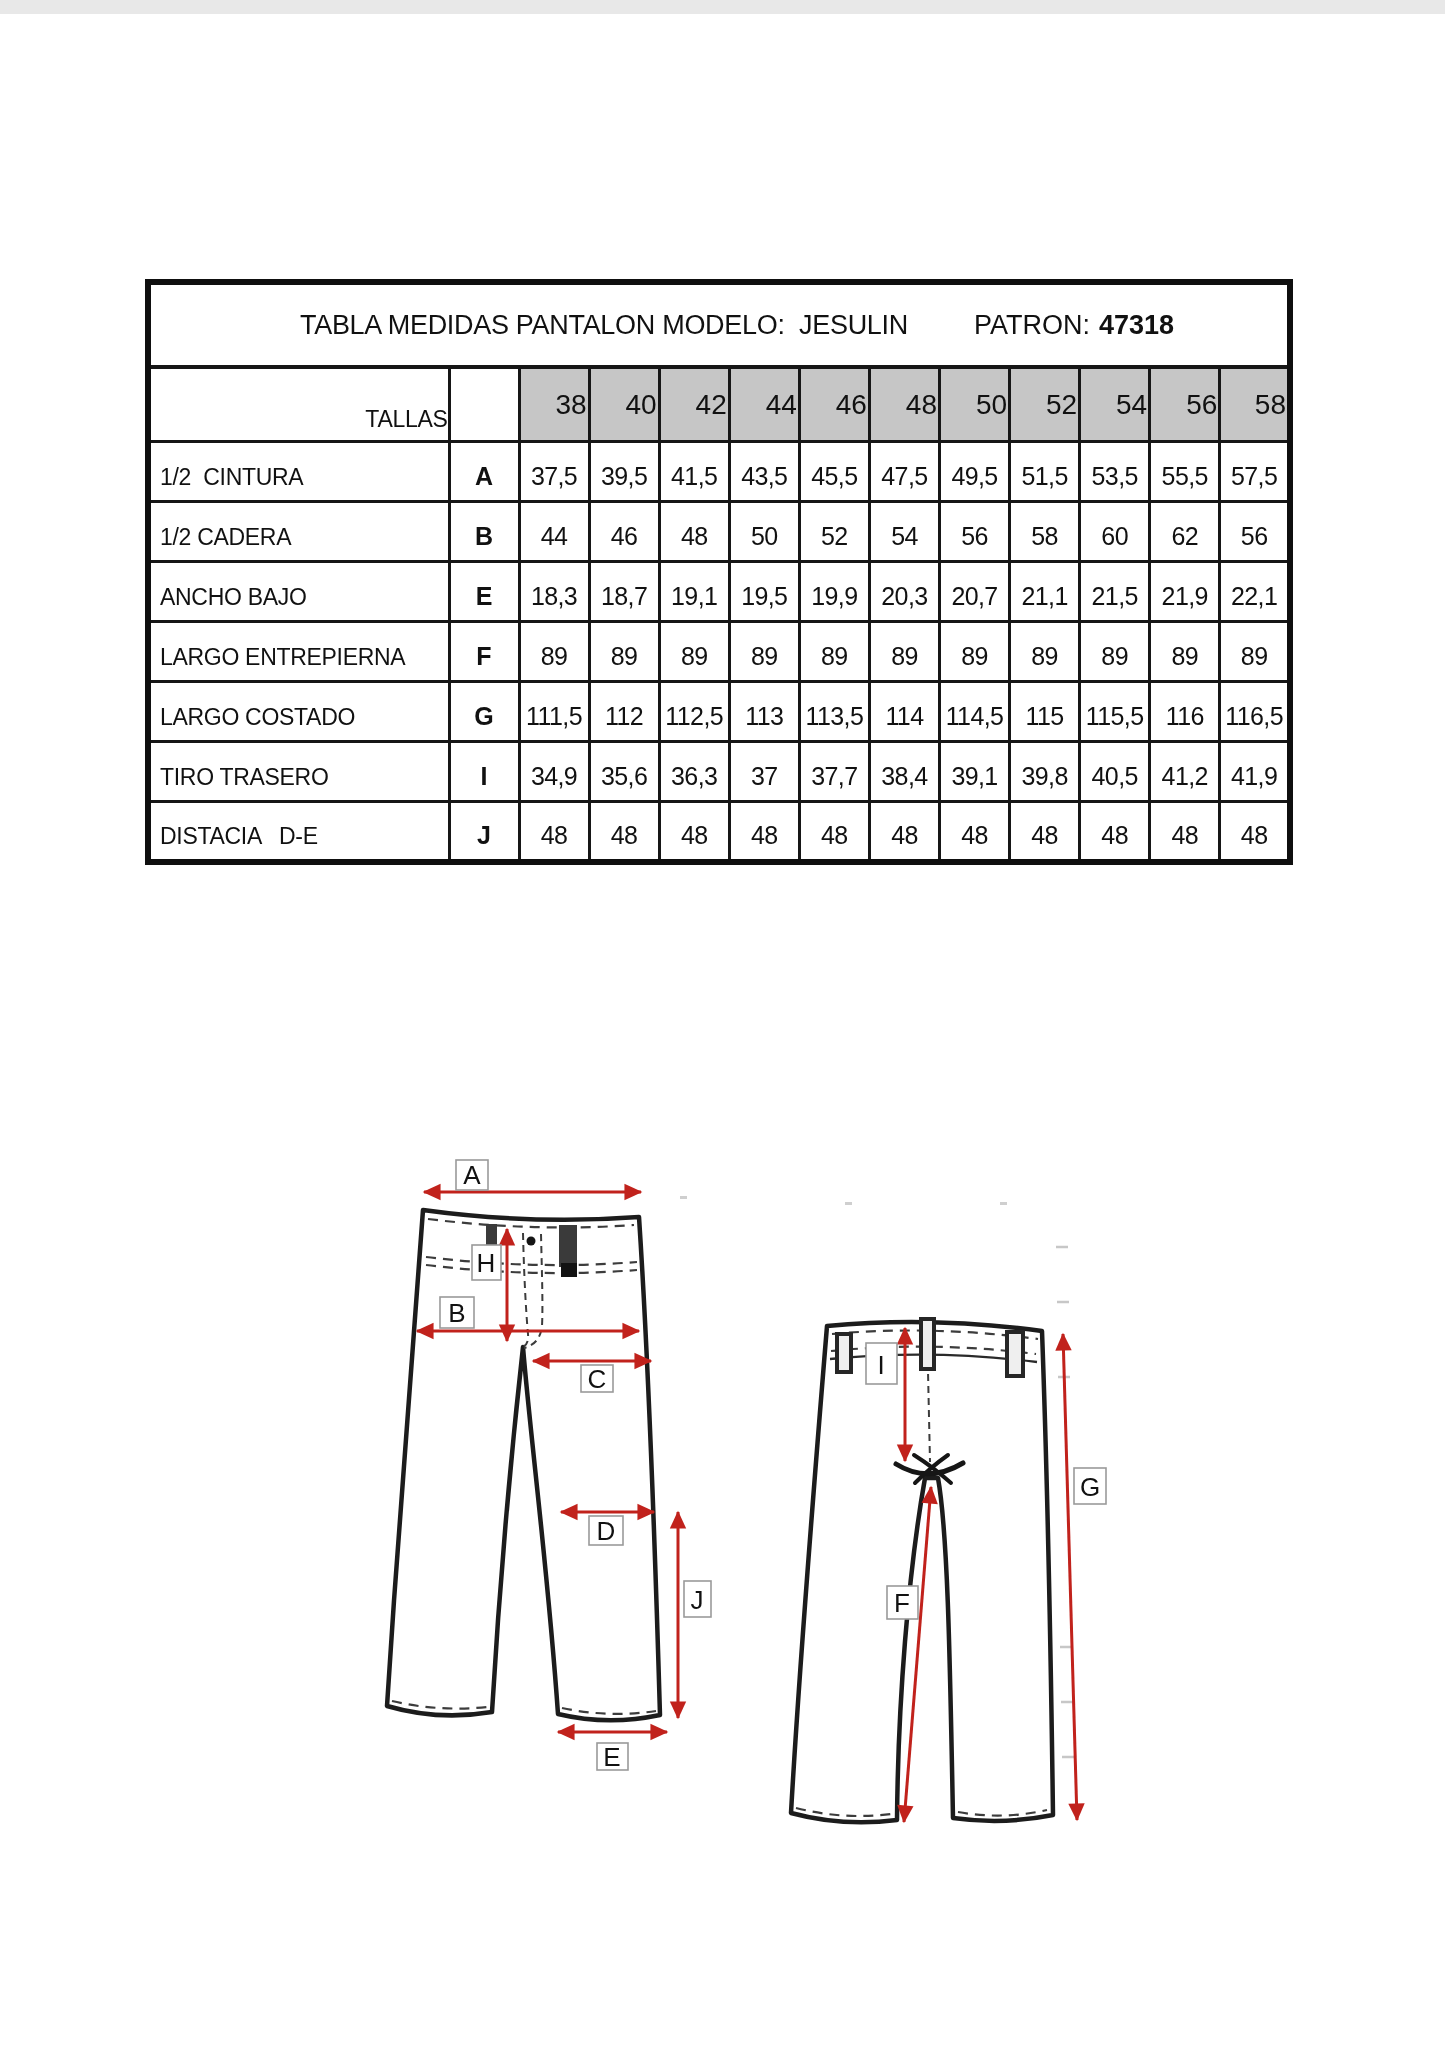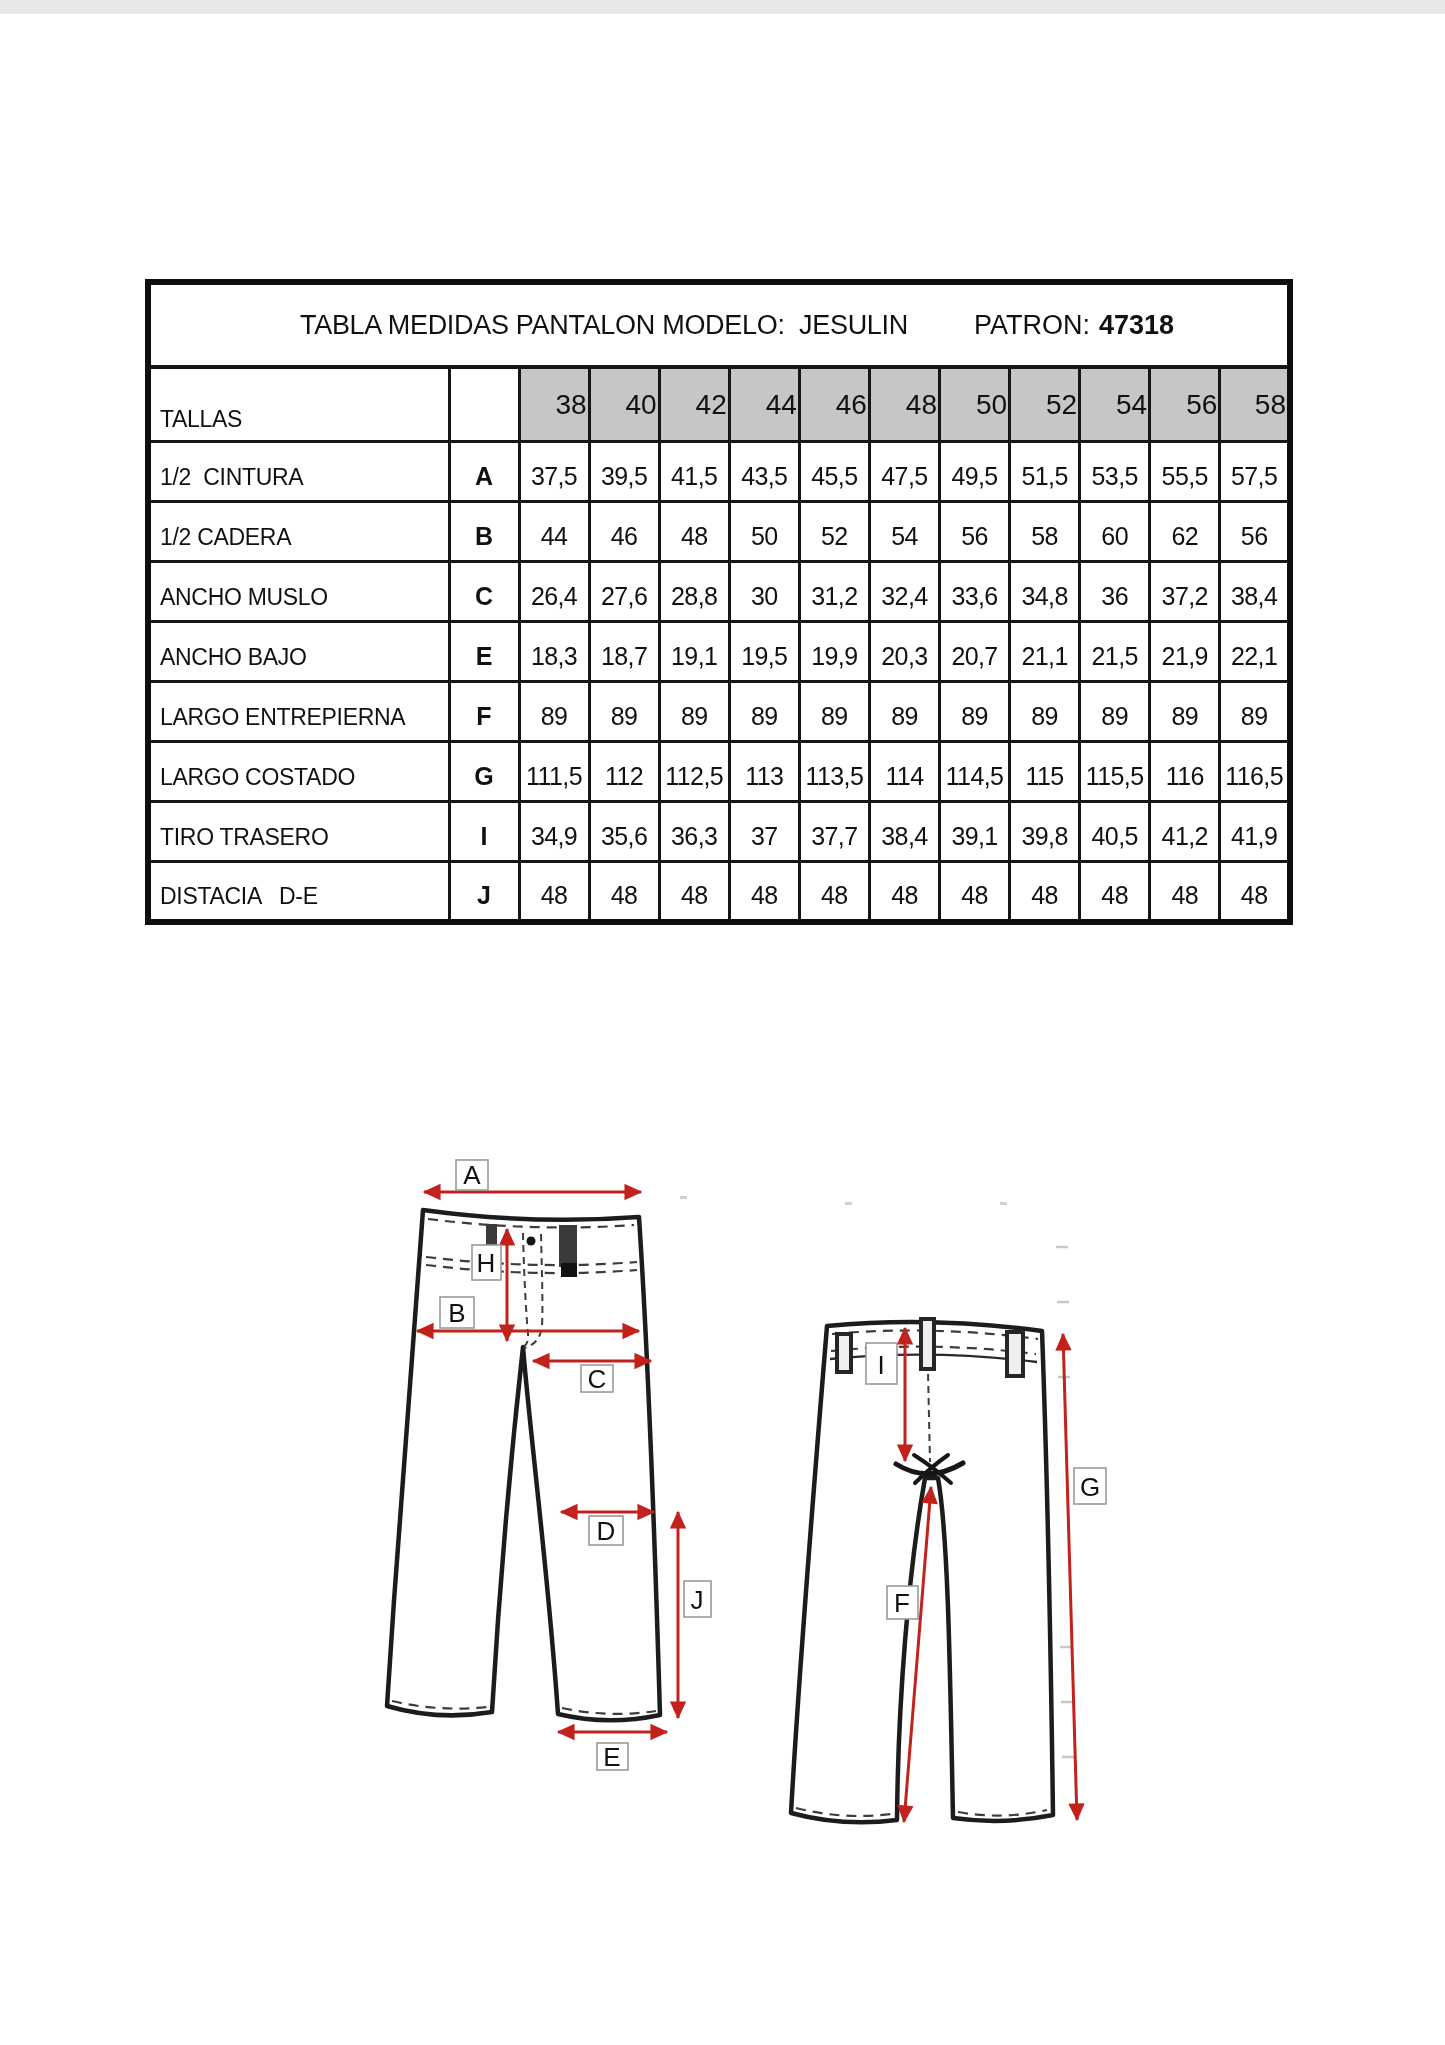--- a/index.html
+++ b/index.html
@@ -15,21 +15,21 @@
     border:6px solid #0f0f0f;
   }
   table.size-table td,table.size-table th{border:3px solid #161616;overflow:hidden;}
   tr.title-row td{border:none;border-bottom:4px solid #161616;height:78px;}
   .title-flex{display:flex;align-items:center;height:100%;}
   .title-main{margin-left:148px;font-size:27px;white-space:pre;letter-spacing:-0.3px;}
   .patron{margin-left:auto;margin-right:112px;font-size:27px;display:flex;align-items:center;}
   .patron b{margin-left:9px;}
   tr.header-row th{height:64px;font-weight:normal;}
   th.label-col{
-    text-align:left;vertical-align:bottom;padding:0 0 7px 9px;
+    text-align:right;vertical-align:bottom;padding:0 0 7px 9px;
     font-size:23px;letter-spacing:-0.3px;
   }
   th.letter-col{background:#fff;}
   th.size-cell{
     background:var(--header-fill,#c6c6c6);
     font-weight:bold;font-size:28px;text-align:right;vertical-align:middle;
     padding-top:2px;
   }
   tbody tr{height:60px;}
   td.label-col{
@@ -136,36 +136,20 @@
           <td class="value-cell">46</td>
           <td class="value-cell">48</td>
           <td class="value-cell">50</td>
           <td class="value-cell">52</td>
           <td class="value-cell">54</td>
           <td class="value-cell">56</td>
           <td class="value-cell">58</td>
           <td class="value-cell">60</td>
           <td class="value-cell">62</td>
           <td class="value-cell">56</td>
-        </tr>
-        <tr>
-    <td class="label-col">ANCHO MUSLO</td>
-    <td class="letter-col">C</td>
-
-  <td class="value-cell">26,4</td>
-          <td class="value-cell">27,6</td>
-          <td class="value-cell">28,8</td>
-          <td class="value-cell">30</td>
-          <td class="value-cell">31,2</td>
-          <td class="value-cell">32,4</td>
-          <td class="value-cell">33,6</td>
-          <td class="value-cell">34,8</td>
-          <td class="value-cell">36</td>
-          <td class="value-cell">37,2</td>
-          <td class="value-cell">38,4</td>
         </tr>
         <tr>
     <td class="label-col">ANCHO BAJO</td>
     <td class="letter-col">E</td>
 
   <td class="value-cell">18,3</td>
           <td class="value-cell">18,7</td>
           <td class="value-cell">19,1</td>
           <td class="value-cell">19,5</td>
           <td class="value-cell">19,9</td>

